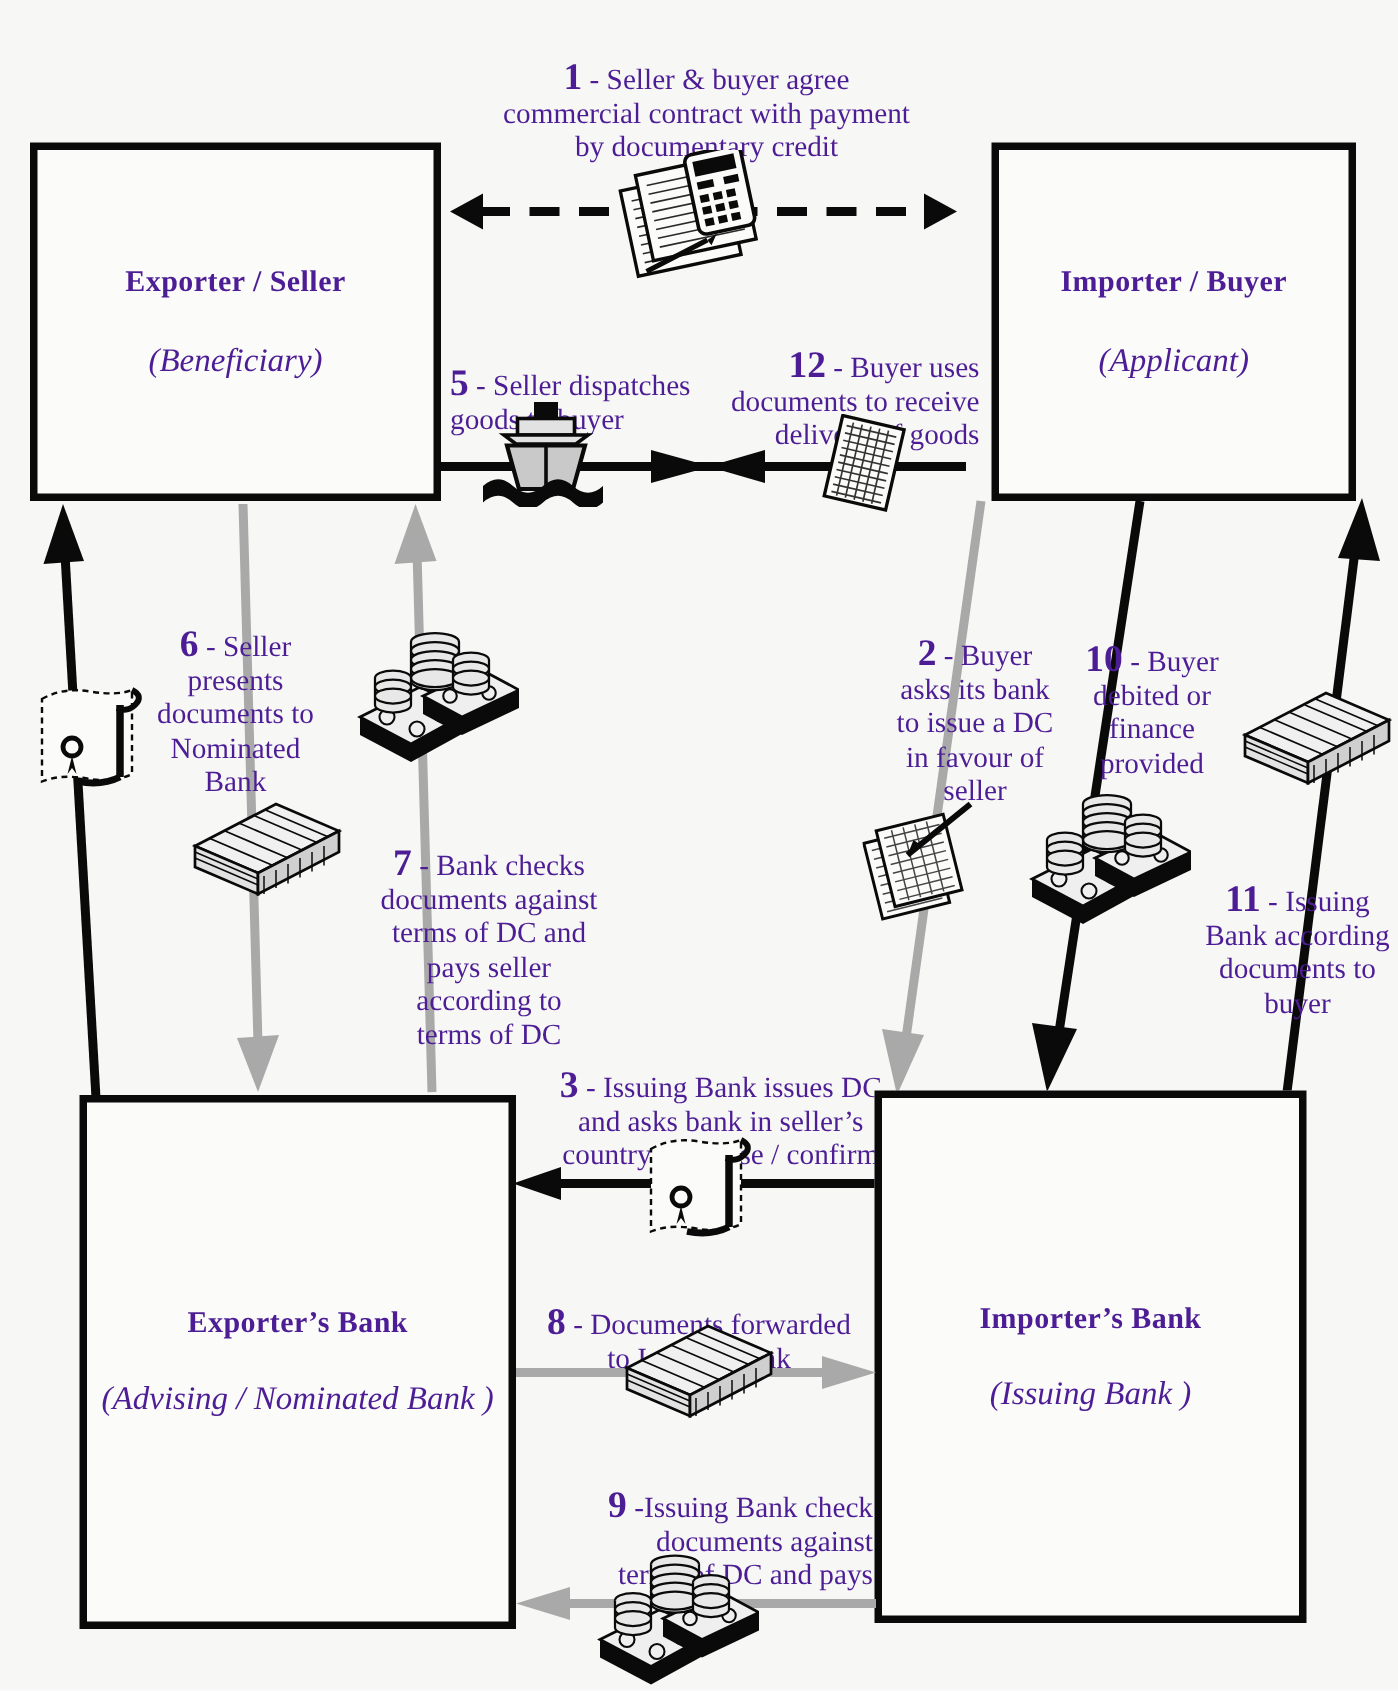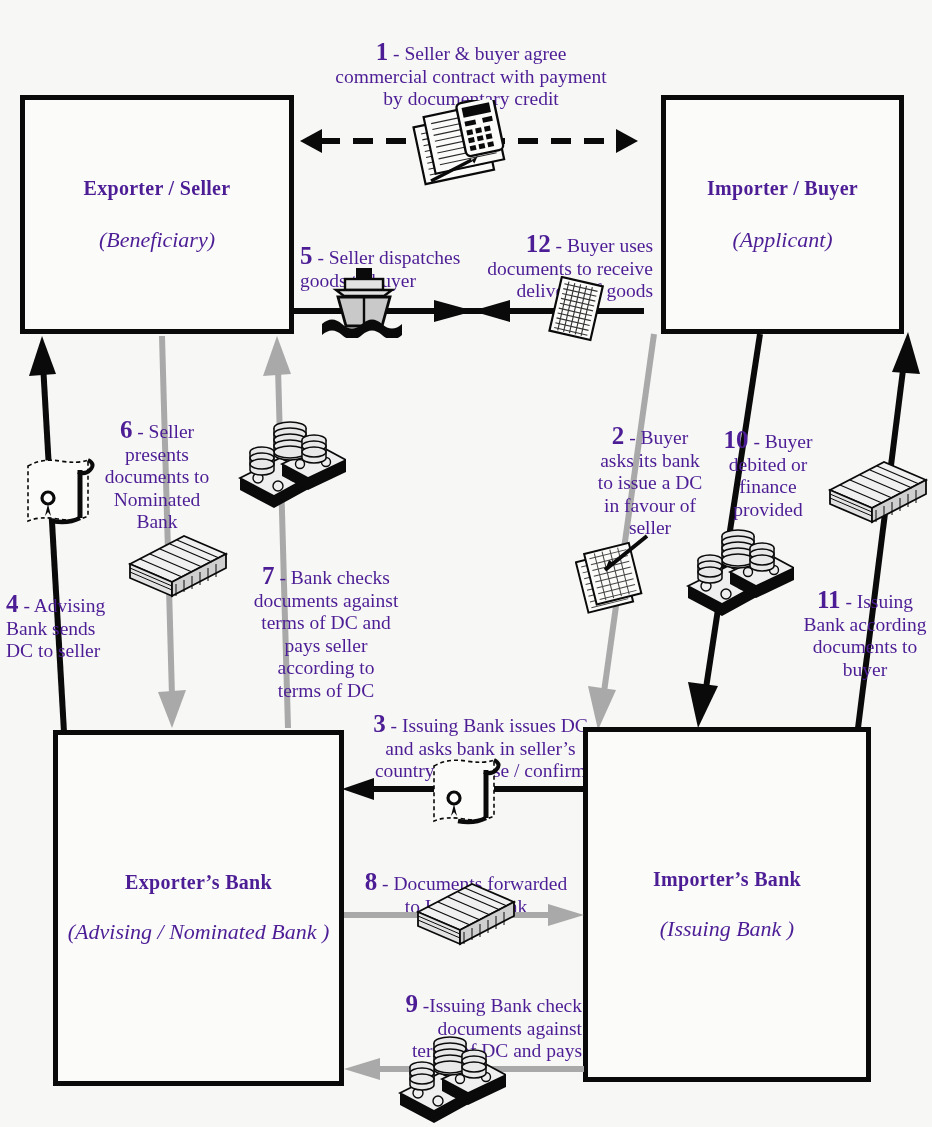--- a/index.html
+++ b/index.html
@@ -213,25 +213,20 @@
     <svg width="80" height="82" viewBox="0 0 80 82">
       <path d="M10 14 q14 -8 32 -5 q18 3 28 -1 l0 56 q-12 6 -30 3 q-18 -3 -30 2 Z" fill="#fbfbfa" stroke="#0a0a0a" stroke-width="1.6" stroke-dasharray="4 3"></path>
       <path d="M70 8 q8 4 2 10 q-5 5 -12 2" fill="none" stroke="#0a0a0a" stroke-width="4"></path>
       <path d="M62 18 L62 66" fill="none" stroke="#0a0a0a" stroke-width="5"></path>
       <path d="M62 66 q-12 6 -28 3" fill="none" stroke="#0a0a0a" stroke-width="4.5"></path>
       <circle cx="30" cy="46" r="6" fill="none" stroke="#0a0a0a" stroke-width="3.2"></circle>
       <path d="M30 52 l-3 12 l3 -4 l3 4 Z" fill="#0a0a0a"></path>
     </svg>
   </div>
 
-  <div class="step-label" id="lbl-4" style="left:6px; top:566px; width:150px; text-align:left;">
-    <span class="num">4</span><span> - Advising
-Bank sends
-DC to seller</span>
-  </div>
 
   <div class="conn" id="conn-6" style="left:140px; top:336px;">
     <svg width="60" height="394" viewBox="0 0 60 394">
       <line x1="22" y1="0" x2="32" y2="360" stroke="#a9a9a9" stroke-width="6"></line>
       <polygon points="18,356 46,354 32,392" fill="#a9a9a9"></polygon>
     </svg>
   </div>
 
   <div class="step-label" id="lbl-6" style="left:92px; top:392px; width:130px;">
     <span class="num">6</span><span> - Seller

